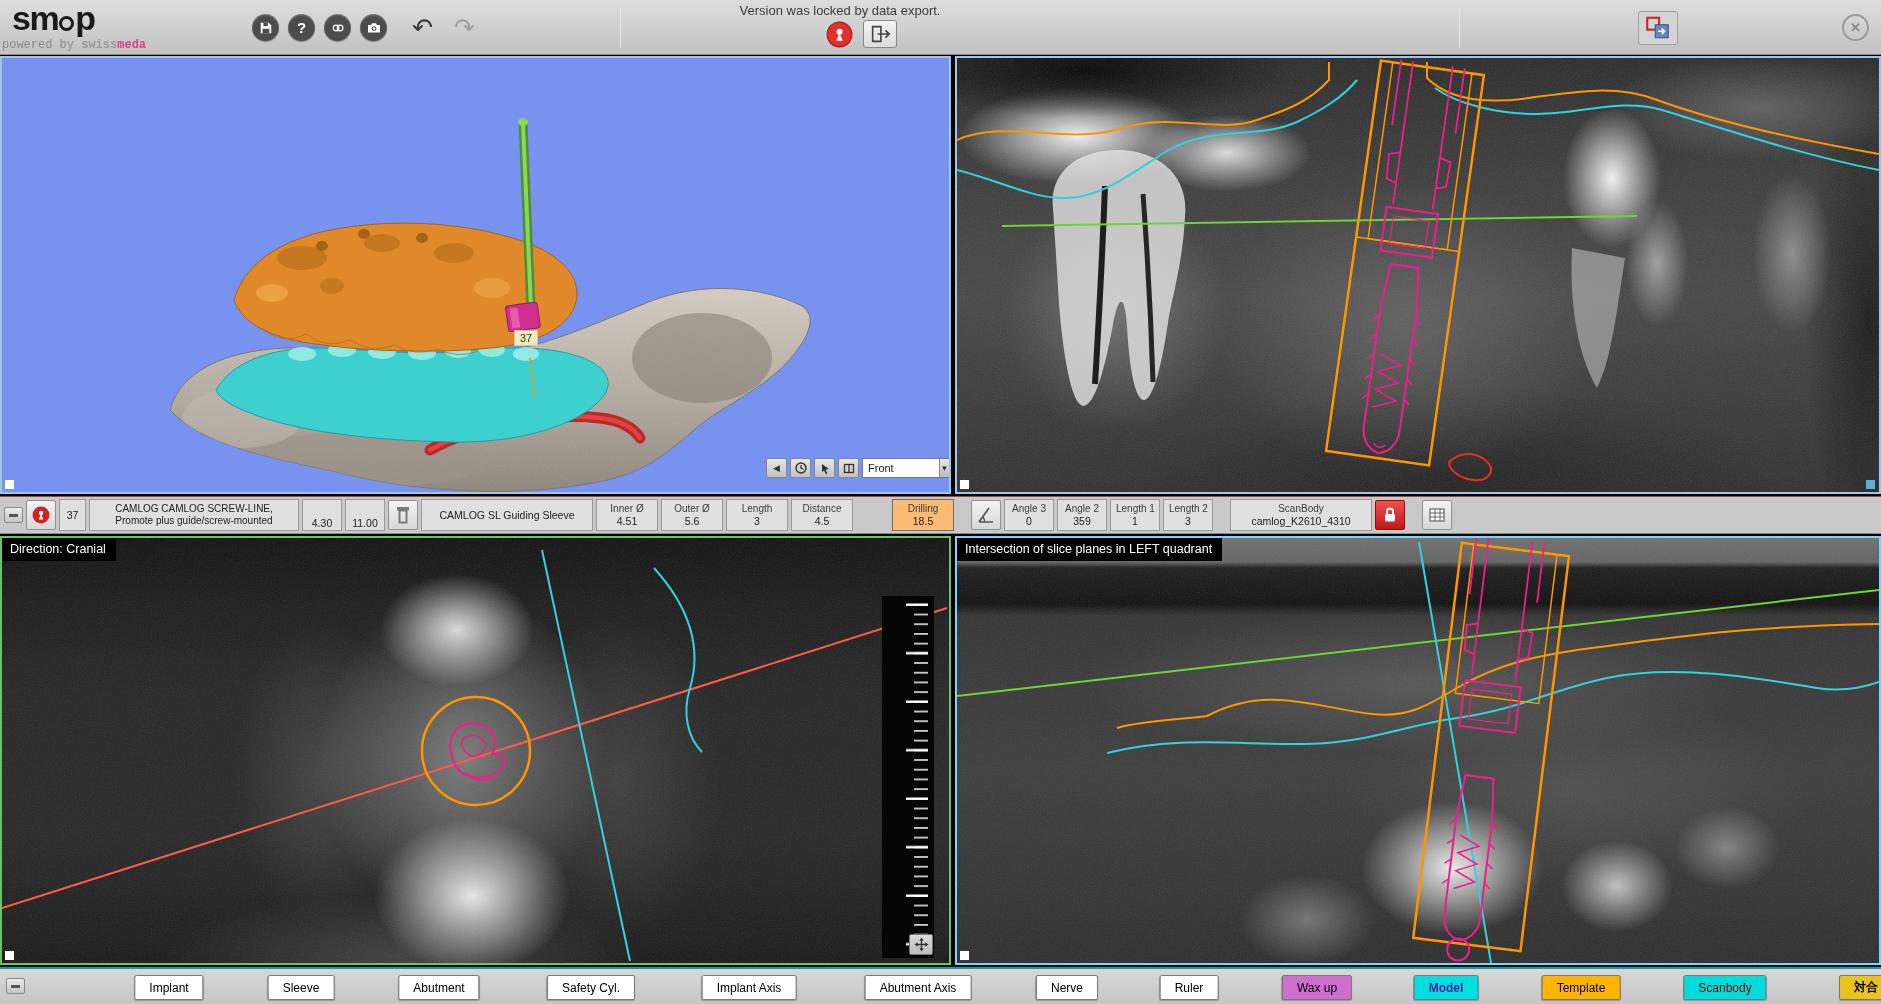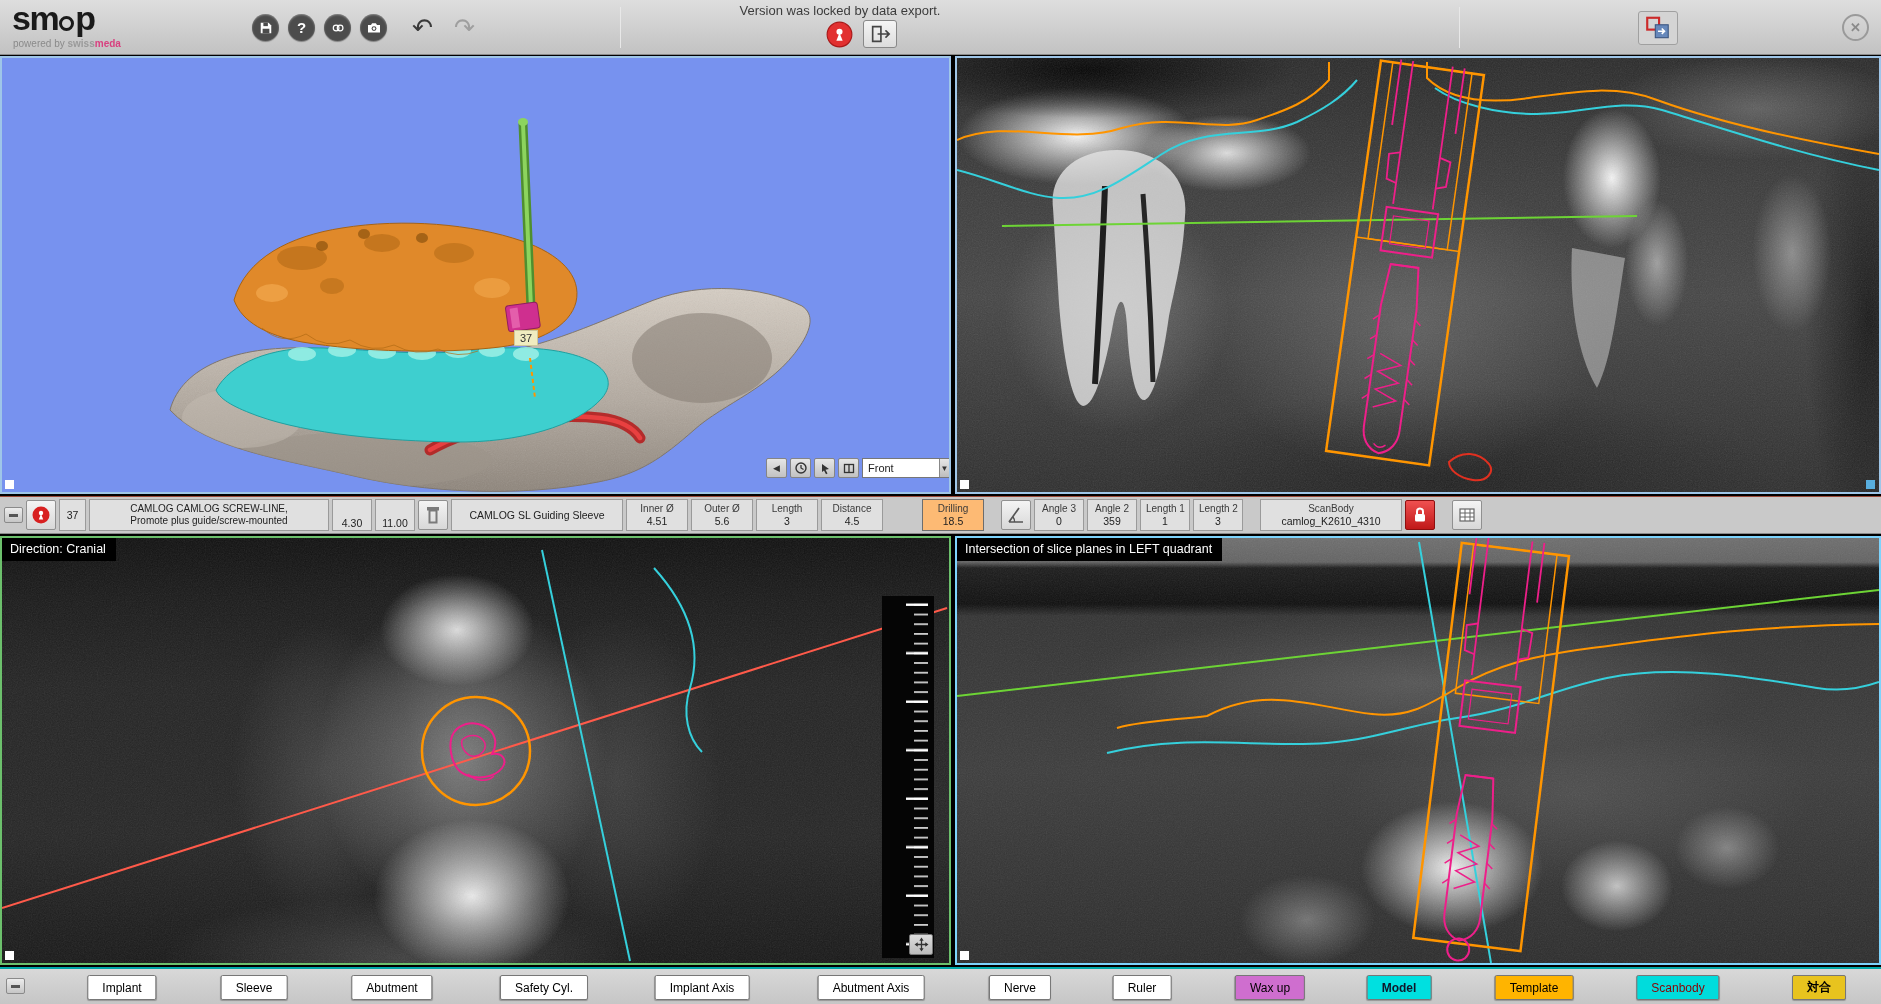--- a/index.html
+++ b/index.html
@@ -9,21 +9,21 @@
     font-family:"Liberation Sans", sans-serif; color:#222;
     position:relative;
   }
   
   .header { position:absolute; left:0; top:0; width:1881px; height:55px;
     background:linear-gradient(#dedede,#c2c2c2); border-bottom:1px solid #8a8a8a; z-index:20; }
   .logo { position:absolute; left:12px; top:-2px; font-weight:bold; font-size:34px;
     letter-spacing:-1.5px; color:#1a1a1a; line-height:1.2; }
   .o-ring { display:inline-block; width:15px; height:15px; border:3.5px solid #1a1a1a;
     border-radius:50%; margin:0 1px -1px 1px; }
-  .powered { position:absolute; left:13px; top:38px; font-size:10px; color:#8a8a8a; }
+  .powered { position:absolute; left:2px; top:38px; font-size:12px; color:#8a8a8a;font-family:Liberation Mono, monospace; }
   .powered .sw { font-weight:bold; color:#9a9a9a; }
   .powered .md { font-weight:bold; color:#d8417f; }
   .tool-icons { position:absolute; left:252px; top:14px; display:flex; align-items:center; gap:9px; }
   .circ { width:27px; height:27px; border-radius:50%; background:#4c4c4c; border:none; padding:0;
     display:flex; align-items:center; justify-content:center;
     box-shadow:inset 0 1px 2px rgba(255,255,255,.35), 0 1px 1px rgba(0,0,0,.35); }
   .circ .q { color:#fff; font-size:15px; font-weight:bold; }
   .g-undo { font-size:25px; color:#3a3a3a; margin-left:10px; background:none; border:none; line-height:1; }
   .g-redo { font-size:25px; color:#9f9f9f; background:none; border:none; line-height:1; }
   .hsep { position:absolute; top:7px; width:1px; height:41px; background:#a6a6a6;
@@ -109,35 +109,35 @@
     border-radius:2px; display:flex; align-items:center; justify-content:center; padding:0; }
   .mini-bar { width:9px; height:3px; background:#555; display:block; }
   .mb-btn { height:30px; min-width:30px; background:linear-gradient(#f4f4f4,#d8d8d8); border:1px solid #909090;
     border-radius:2px; display:flex; align-items:center; justify-content:center; padding:0 2px; }
   .mb-btn.red { background:linear-gradient(#ef5050,#c01818); border-color:#8d0f0f; }
   .mb-box { height:32px; display:flex; flex-direction:column; justify-content:center; text-align:center;
     background:#e0e0e0; border:1px solid #9a9a9a; font-size:10.5px; line-height:1.22; color:#222; padding:0 5px; }
   .mb-box span { display:block; white-space:nowrap; }
   .mb-box .fl { font-size:10px; color:#3a3a3a; }
   .pressed { background:#fdba74; border-color:#6d6d6d;margin-left:36px; }
-  .w-tooth { width:27px; } .w-name { width:240px; font-size:10px; } .w-d { width:40px;justify-content:flex-end; }
+  .w-tooth { width:27px; } .w-name { width:210px; font-size:10px; } .w-d { width:40px;justify-content:flex-end; }
   .w-sname { width:172px; justify-content:center; } .w-field { width:62px; } .w-angle { width:50px; }
   .w-scan { width:142px; }
   .gapL { margin-left:14px; }
   
   .bottombar { position:absolute; left:0; top:967px; width:1881px; height:37px;
     background:linear-gradient(#d8d8d8,#c6c6c6); border-top:2px solid #00a8a8; z-index:10; }
   .bb-mini { position:absolute; left:6px; top:9px; }
   .bb-btn { position:absolute; top:6px; transform:translateX(-50%); height:25px; padding:0 14px;
     font-size:12px; color:#000; border:1px solid #777; border-radius:2px; background:#fff;
-    display:flex; align-items:center; white-space:nowrap; box-shadow:0 1px 1px rgba(0,0,0,.25); }
+    display:flex; align-items:center; white-space:nowrap; box-shadow:0 1px 1px rgba(0,0,0,.25);margin-left:47px; }
   .p0{left:122px}.p1{left:254px}.p2{left:392px}.p3{left:544px}.p4{left:702px}.p5{left:871px}
   .p6{left:1020px}.p7{left:1142px}.p8{left:1270px}.p9{left:1399px}.p10{left:1534px}
   .p11{left:1678px}.p12{left:1819px}
-  .c-wax{background:#cf6ecf}.c-model{background:#00e0e0;color:#0f172a;font-weight:bold}
+  .c-wax{background:#cf6ecf}.c-model{background:#00e0e0;color:#4c1d95;font-weight:bold}
   .c-template{background:#ffb400}.c-scanbody{background:#00dcdc;color:#8b0000}
   .c-taigou{background:#e8c31e;font-weight:bold}
 </style>
 </head>
 <body>
 
 <div class="header">
   <div class="logo"><span>sm</span><span class="o-ring"></span><span>p</span></div>
   <div class="powered">
     <span>powered by</span>

